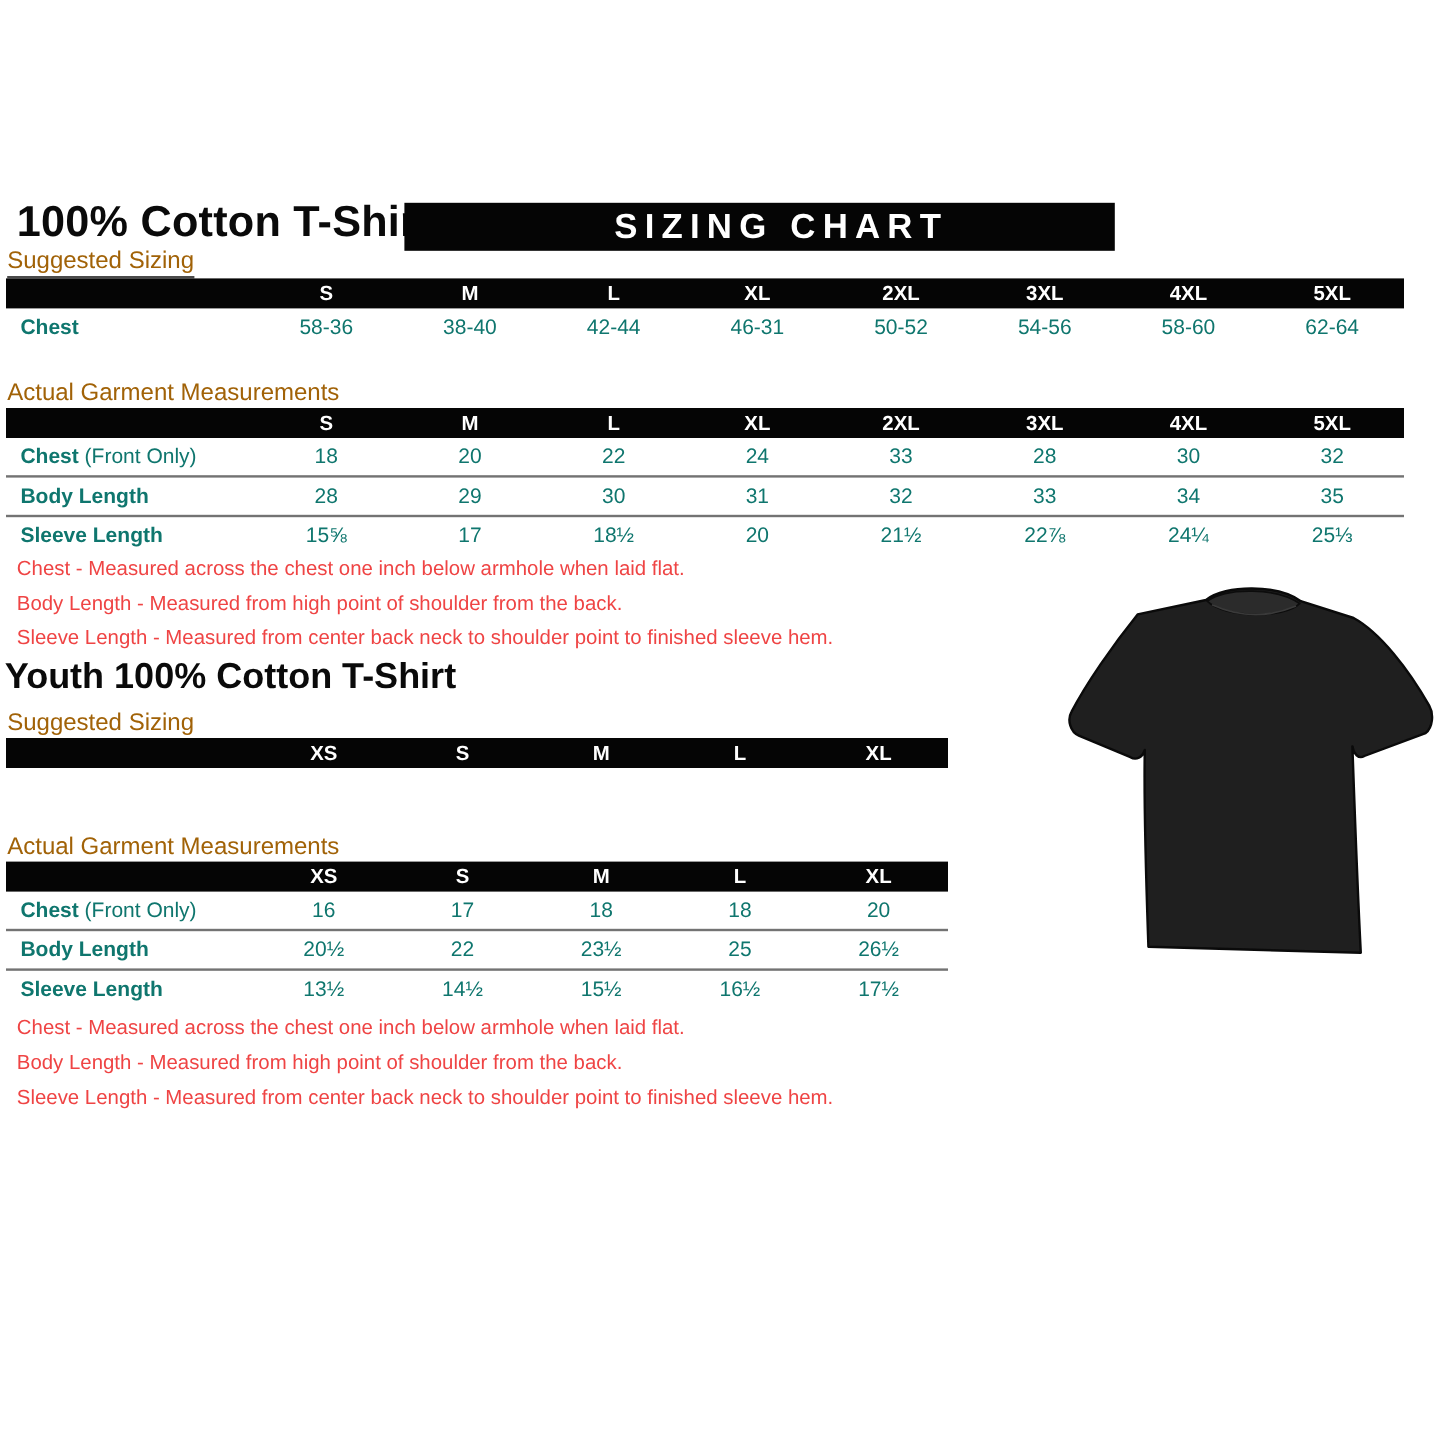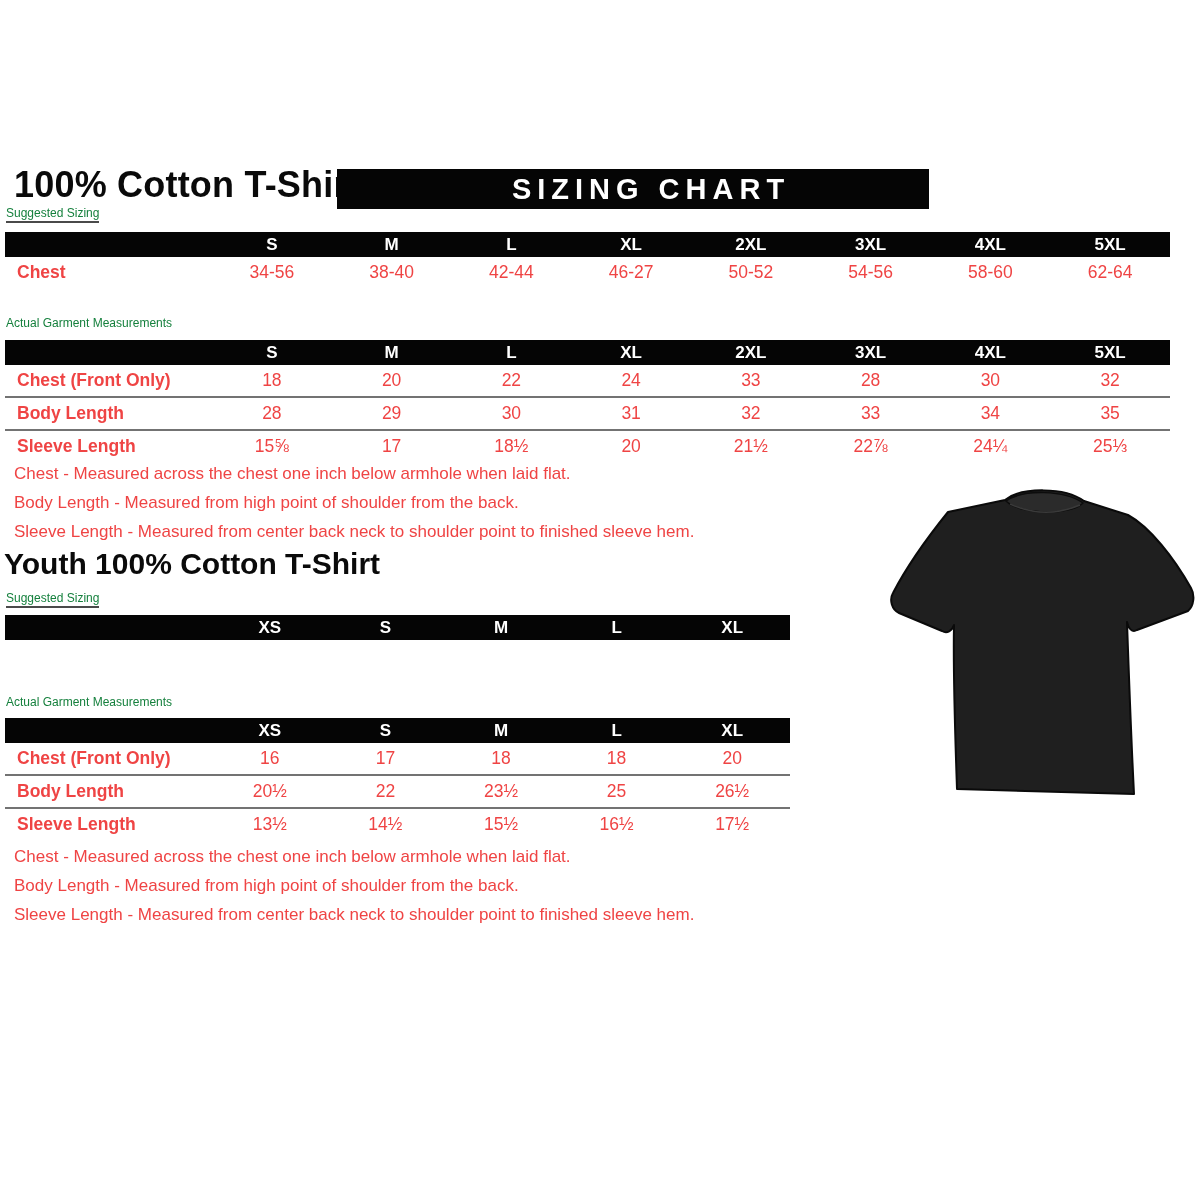--- a/index.html
+++ b/index.html
@@ -10,42 +10,42 @@
   .adult-title{
     position:absolute;left:14px;top:164px;font-size:36px;font-weight:700;
     letter-spacing:0.2px;color:#0a0a0a;white-space:nowrap;
   }
   .banner{
     position:absolute;left:337px;top:169px;width:556px;height:40px;
     background:#050505;color:#ffffff;display:flex;align-items:center;justify-content:center;
     font-size:29px;font-weight:700;letter-spacing:6px;white-space:nowrap;padding-left:36px;
   }
   .sec-label{
-    position:absolute;font-size:12px;color:#15803d;white-space:nowrap;
+    position:absolute;font-size:20px;color:#a16207;white-space:nowrap;
   }
   .sec-label.underlined{border-bottom:2px solid #4a4a4a;padding-bottom:1px;}
   .lbl-adult-suggested{left:6px;top:206px;}
   .lbl-adult-actual{left:6px;top:316px;}
   .lbl-youth-suggested{left:6px;top:591px;}
   .lbl-youth-actual{left:6px;top:695px;}
 
   .table{position:absolute;}
   .tbl-adult-suggested{left:5px;top:232px;width:1165px;}
   .tbl-adult-actual{left:5px;top:340px;width:1165px;}
   .tbl-youth-suggested{left:5px;top:615px;width:785px;}
   .tbl-youth-actual{left:5px;top:718px;width:785px;}
 
   .trow{display:flex;align-items:center;}
   .thead{background:#050505;color:#ffffff;height:25px;font-weight:700;font-size:17px;}
-  .tdata{height:31px;font-size:17.5px;color:#ef4444;}
+  .tdata{height:31px;font-size:17.5px;color:#0f766e;}
   .tdata + .tdata{border-top:2px solid #737373;}
   .cell{flex:1;text-align:center;white-space:nowrap;}
   .cell.label{flex:0 0 195px;text-align:left;padding-left:12px;}
   .cell.label b{font-weight:700;}
-  .cell.label span{font-weight:700;}
+  .cell.label span{font-weight:400;}
 
   .notes{position:absolute;font-size:17px;color:#ef4444;}
   .notes-adult{left:14px;top:459px;}
   .notes-youth{left:14px;top:842px;}
   .note-line{height:29px;line-height:29px;white-space:nowrap;}
 
   .youth-title{
     position:absolute;left:4px;top:547px;font-size:30px;font-weight:700;color:#0a0a0a;white-space:nowrap;
   }
   .tshirt-wrap{position:absolute;left:885px;top:478px;width:315px;height:330px;}
@@ -69,24 +69,24 @@
         <div class="cell">M</div>
         <div class="cell">L</div>
         <div class="cell">XL</div>
         <div class="cell">2XL</div>
         <div class="cell">3XL</div>
         <div class="cell">4XL</div>
         <div class="cell">5XL</div>
       </div>
       <div class="trow tdata">
         <div class="cell label"><b>Chest</b></div>
-        <div class="cell">34-56</div>
+        <div class="cell">58-36</div>
         <div class="cell">38-40</div>
         <div class="cell">42-44</div>
-        <div class="cell">46-27</div>
+        <div class="cell">46-31</div>
         <div class="cell">50-52</div>
         <div class="cell">54-56</div>
         <div class="cell">58-60</div>
         <div class="cell">62-64</div>
       </div>
     </div>
 
   <div class="sec-label lbl-adult-actual">Actual Garment Measurements</div>
   <div class="table tbl-adult-actual">
       <div class="trow thead">

